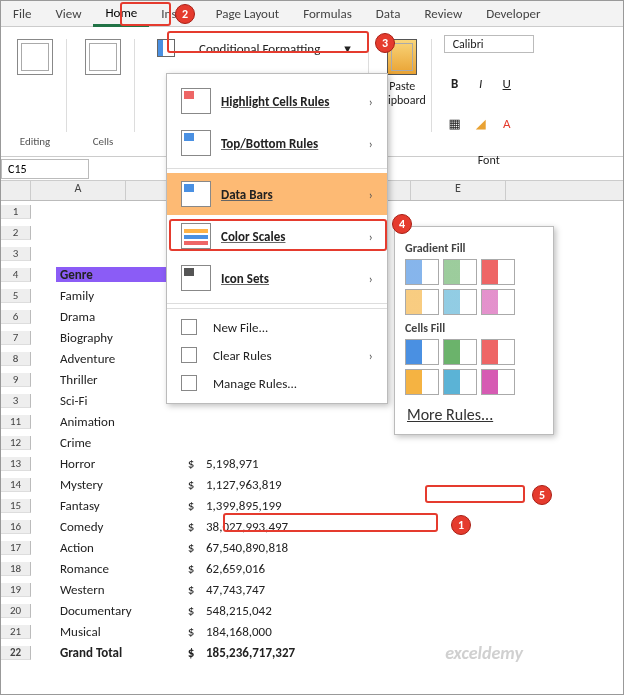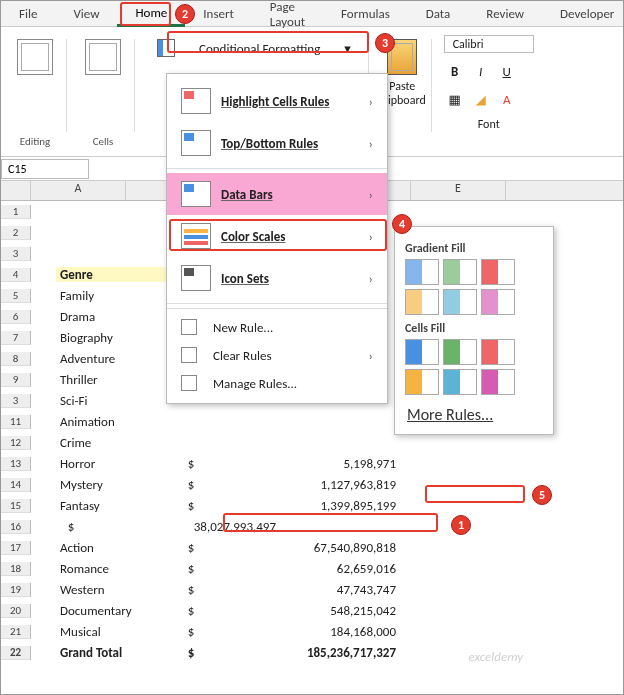--- a/index.html
+++ b/index.html
@@ -1,18 +1,18 @@
 <!DOCTYPE html>
 <html><head>
 <meta charset="utf-8">
 <style>
 *{box-sizing:border-box;margin:0;padding:0;font-family:"Segoe UI",Calibri,Arial,sans-serif}
 body{background:#fff;font-size:12px;color:#222;width:624px;height:695px;position:relative;overflow:hidden;border:1px solid #999}
 .menubar{display:flex;background:#f3f3f3;border-bottom:1px solid #ccc;height:26px;align-items:center;font-size:13px}
-.menubar .tab{padding:4px 18px;cursor:pointer;color:#444}
+.menubar .tab{padding:4px 12px;cursor:pointer;color:#444}
 .menubar .tab.active{border-bottom:3px solid #217346;color:#000;font-weight:500}
 .ribbon{display:flex;background:#fff;border-bottom:1px solid #ccc;height:130px;padding:4px 2px;gap:4px}
 .rgroup{display:flex;flex-direction:column;align-items:center;padding:4px 10px;position:relative}
 .rgroup:after{content:"";position:absolute;right:0;top:8px;bottom:20px;width:1px;background:#ddd}
 .rgroup .lbl{font-size:11px;color:#555;margin-top:auto}
 .bigicon{width:36px;height:36px;border:1px solid #888;display:inline-block;margin:4px;background:#fff;position:relative}
 .bigicon:before{content:"";position:absolute;inset:3px;border:1px solid #aaa}
 .cfbtn{display:flex;align-items:center;gap:24px;border:2px solid transparent;padding:2px 6px;font-size:13px;cursor:pointer}
 .cfbtn .mini{width:18px;height:18px;display:inline-block;background:linear-gradient(to right,#4a90e2 30%,transparent 30%),#fff;border:1px solid #666}
 .cfmenu{position:absolute;top:72px;left:165px;width:222px;background:#fff;border:1px solid #bbb;box-shadow:2px 2px 6px rgba(0,0,0,.25);z-index:50;padding:6px 0}
@@ -36,29 +36,29 @@
 .grid{position:relative}
 .colhdr{display:flex;background:#eee;border-bottom:1px solid #bbb;height:20px}
 .colhdr div{flex:1;text-align:center;border-right:1px solid #ccc;font-size:12px;color:#444;max-width:95px}
 .colhdr div:first-child{max-width:30px}
 .rows{font-size:13px}
 .row{display:flex;height:21px;align-items:center}
 .row .rn{width:30px;text-align:center;background:#eee;border-right:1px solid #bbb;border-bottom:1px solid #ddd;font-size:11px;color:#444}
 .row .cA{width:25px}
 .row .cB{width:120px;padding-left:4px}
 .row .cC{width:30px;text-align:center}
-.row .cD{width:200px;text-align:right;padding-right:10px}
-.row.hdr .cB{background:#fef9c3;font-weight:600}
+.row .cD{width:200px;padding-right:10px}
+.row.hdr .cB{background:#8b5cf6;font-weight:600}
 .row.total{font-weight:700}
 .callout{position:absolute;width:20px;height:20px;border-radius:50%;background:#e53b2e;color:#fff;font-weight:700;font-size:12px;display:flex;align-items:center;justify-content:center;z-index:100;border:1px solid #a81f15}
 .redbox{position:absolute;border:2.5px solid #e53b2e;border-radius:3px;z-index:90;pointer-events:none}
-.wm{position:absolute;bottom:30px;right:100px;font-size:13px;color:#d0d0d0;font-weight:400;font-style:italic;z-index:1}
+.wm{position:absolute;bottom:30px;right:100px;font-size:18px;color:#d0d0d0;font-weight:700;font-style:italic;z-index:1}
 .pastegrp{display:flex;flex-direction:column;align-items:center;padding:4px 6px;position:relative}
 .pastegrp:after{content:"";position:absolute;right:0;top:8px;bottom:20px;width:1px;background:#ddd}
-.fontgrp{padding:4px 8px;display:flex;flex-direction:column;gap:8px}
+.fontgrp{padding:4px 8px;display:flex;flex-direction:column;gap:20px}
 .fontrow{display:flex;gap:4px;align-items:center}
 .fontsel{border:1px solid #bbb;padding:1px 8px;font-size:12px;width:90px;background:#fff}
 .fbtn{width:22px;height:20px;border:1px solid transparent;display:inline-flex;align-items:center;justify-content:center;font-size:13px;cursor:pointer}
 </style>
 </head>
 <body>
 
 <div class="menubar" id="menubar">
     <div class="tab">File</div>
     <div class="tab">View</div>
@@ -225,20 +225,21 @@
       <div class="row">
         <div class="rn">15</div>
  <div class="cA"></div>
  <div class="cB">Fantasy</div>
  <div class="cC">$</div>
  <div class="cD">1,399,895,199</div>
       </div>
       <div class="row">
         <div class="rn">16</div>
  <div class="cA"></div>
+ <div class="cB">Comedy</div>
  <div class="cC">$</div>
  <div class="cD">38,027,993,497</div>
       </div>
       <div class="row">
         <div class="rn">17</div>
  <div class="cA"></div>
  <div class="cB">Action</div>
  <div class="cC">$</div>
  <div class="cD">67,540,890,818</div>
       </div>
@@ -286,41 +287,41 @@
         <span class="icn "></span>
  <span style="font-weight:600;text-decoration:underline;text-decoration-color:#666">Highlight Cells Rules</span>
  <span class="arrow">›</span>
       </div>
       <div class="cfitem">
         <span class="icn t2"></span>
  <span style="font-weight:600;text-decoration:underline;text-decoration-color:#666">Top/Bottom Rules</span>
  <span class="arrow">›</span>
       </div>
       <div class="cfsep"></div>
-      <div class="cfitem" style="background: #f9a8d4;">
+      <div class="cfitem" style="background: #fdba74;">
         <span class="icn t2"></span>
  <span style="font-weight:600;text-decoration:underline;text-decoration-color:#666">Data Bars</span>
  <span class="arrow">›</span>
       </div>
       <div class="cfitem">
         <span class="icn t3"></span>
  <span style="font-weight:600;text-decoration:underline;text-decoration-color:#666">Color Scales</span>
  <span class="arrow">›</span>
       </div>
       <div class="cfitem">
         <span class="icn t4"></span>
  <span style="font-weight:600;text-decoration:underline;text-decoration-color:#666">Icon Sets</span>
  <span class="arrow">›</span>
       </div>
       <div class="cfsep"></div>
     </div>
   <div class="cfsep"></div>
   <div class="cfitem small">
       <span class="micn"></span>
-      <span>New Rule...</span>
+      <span>New File...</span>
     </div>
   <div class="cfitem small">
       <span class="micn"></span>
       <span>Clear Rules</span>
       <span class="arrow">›</span>
     </div>
   <div class="cfitem small">
       <span class="micn"></span>
       <span>Manage Rules...</span>
     </div>

